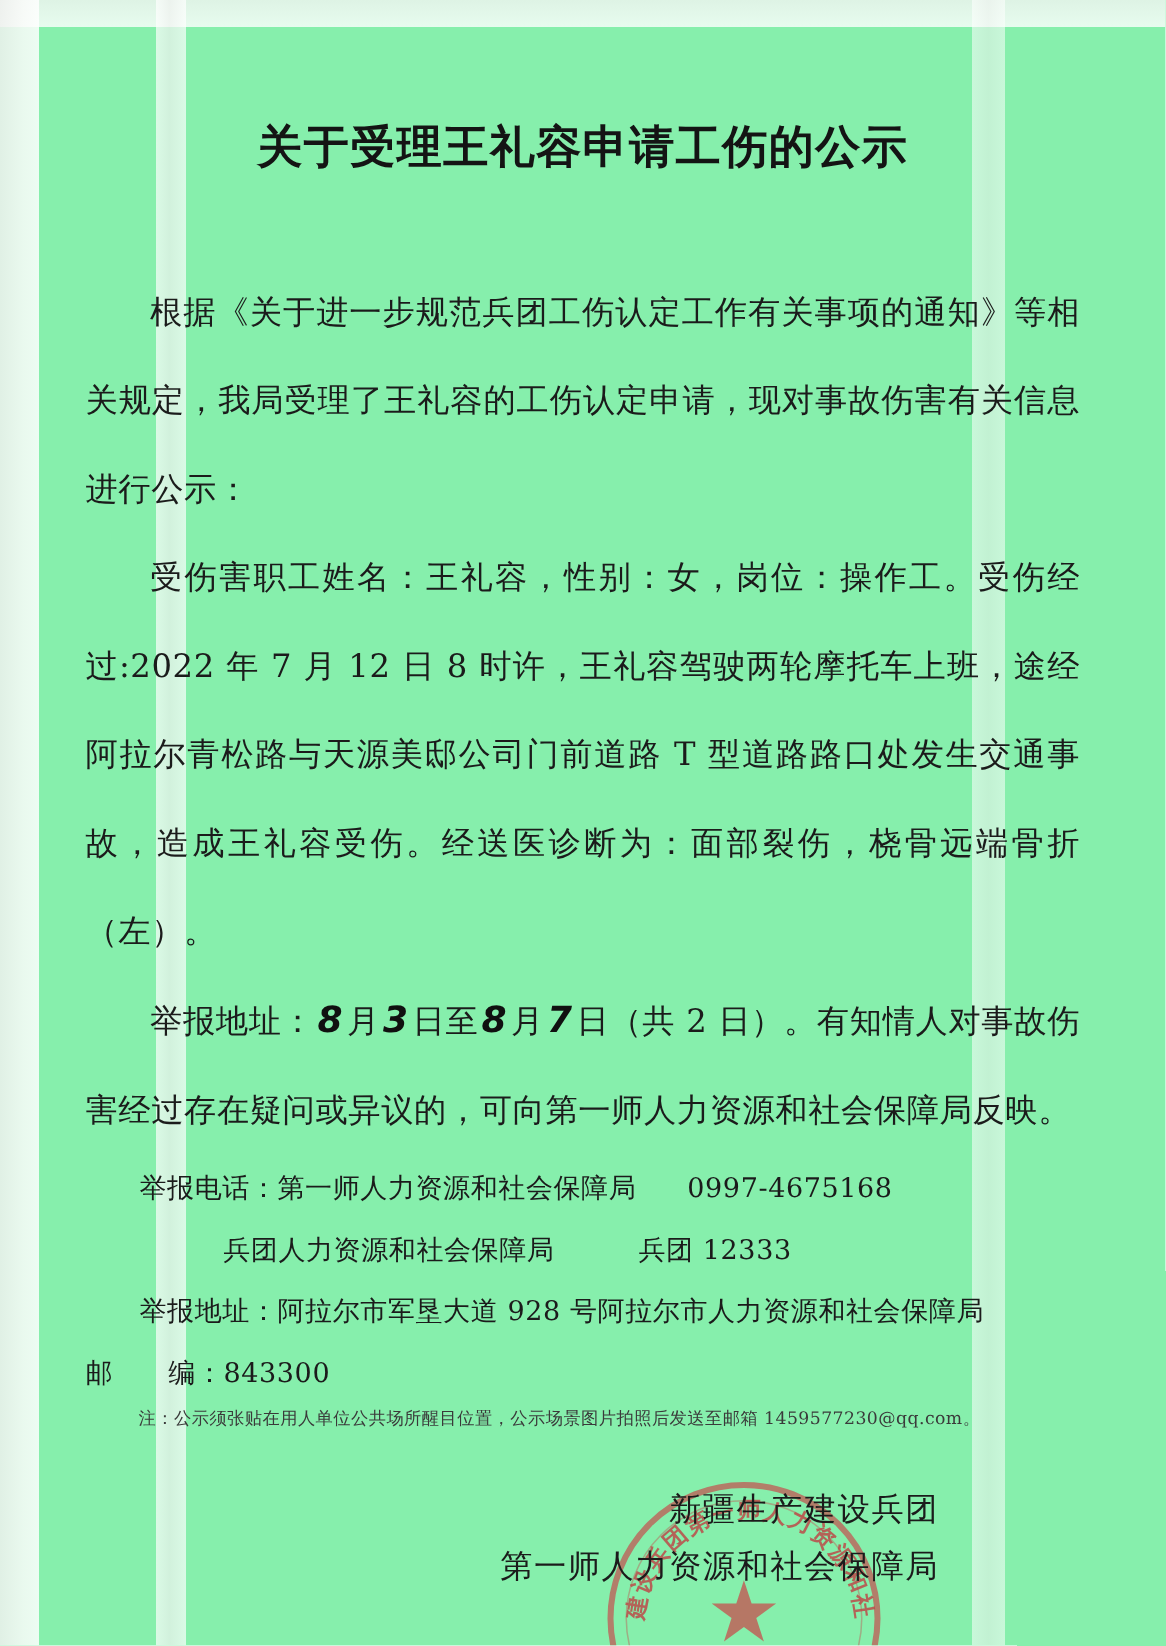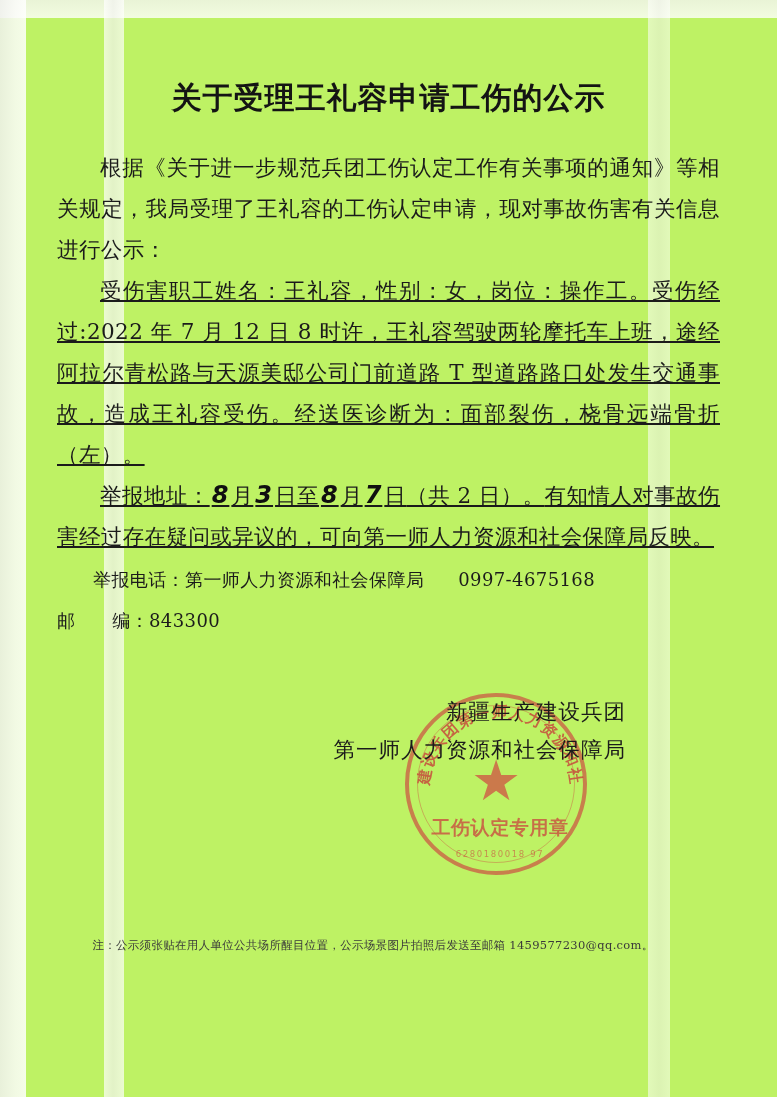--- a/index.html
+++ b/index.html
@@ -7,21 +7,21 @@
     padding: 0;
     background: #ffffff;
   }
   body {
     font-family: "DejaVu Serif", "Liberation Serif", serif;
   }
   .page {
     position: relative;
     width: 777px;
     height: 1097px;
-    background: #bef264;
+    background: #86efac;
     overflow: hidden;
   }
   
   .scan-shade-left {
     position: absolute;
     left: 0; top: 0;
     width: 26px; height: 1097px;
     background: linear-gradient(to right, #f0f0ef 0%, #fbfbfa 60%, #ffffff 100%);
     opacity: .85;
     pointer-events: none;
@@ -62,34 +62,33 @@
     font-size: 30px;
     font-weight: bold;
     letter-spacing: 1px;
     color: #141414;
     margin: 0;
     padding-top: 78px;
     font-family: "DejaVu Serif", "Liberation Serif", serif;
   }
 
   .body-block {
-    margin-top: 28px;
+    margin-top: 60px;
     font-size: 21.5px;
-    line-height: 41px;
+    line-height: 59px;
     color: #1b1b1b;
     text-align: justify;
     letter-spacing: .4px;
   }
   .para {
     text-indent: 2em;
     margin: 0;
   }
   .para + .para {
     margin-top: 0px;
-    text-decoration: underline;
   }
 
   .hand {
     font-family: "DejaVu Sans", "Liberation Sans", sans-serif;
     font-style: italic;
     font-weight: bold;
     font-size: 24px;
     color: #101010;
     letter-spacing: 1px;
     padding: 0 2px;
@@ -242,21 +241,23 @@
       <p class="para">受伤害职工姓名：王礼容，性别：女，岗位：操作工。受伤经过:2022 年 7 月 12 日 8 时许，王礼容驾驶两轮摩托车上班，途经阿拉尔青松路与天源美邸公司门前道路 T 型道路路口处发生交通事故，造成王礼容受伤。经送医诊断为：面部裂伤，桡骨远端骨折（左）。</p>
 
       <p class="para"><span>举报地址：</span><span class="hand">8</span><span>月</span><span class="hand">3</span><span>日</span><span>至</span><span class="hand">8</span><span>月</span><span class="hand">7</span><span>日</span><span>（共 2 日）。</span><span>有知情人对事故伤害经过存在疑问或异议的，可向第一师人力资源和社会保障局反映。</span></p>
 
     </div>
 
     <div class="contact-block">
 
       <div class="contact-line"><span>举报电话：</span><span>第一师人力资源和社会保障局</span><span class="gap-md"></span><span class="num">0997-4675168</span></div>
 
-
+      <div class="contact-line indented"><span>兵团人力资源和社会保障局</span><span class="gap-lg"></span><span class="num">兵团 12333</span></div>
+
+      <div class="contact-line"><span>举报地址：</span><span>阿拉尔市军垦大道 928 号阿拉尔市人力资源和社会保障局</span></div>
 
       <div class="contact-line" style="text-indent:0;"><span>邮　　编：</span><span class="num">843300</span></div>
 
     </div>
 
     <div class="sign-area">
 
       <div class="seal">
         <div class="seal-inner-ring"></div>
         <svg class="seal-arc-text" viewBox="0 0 182 182">

